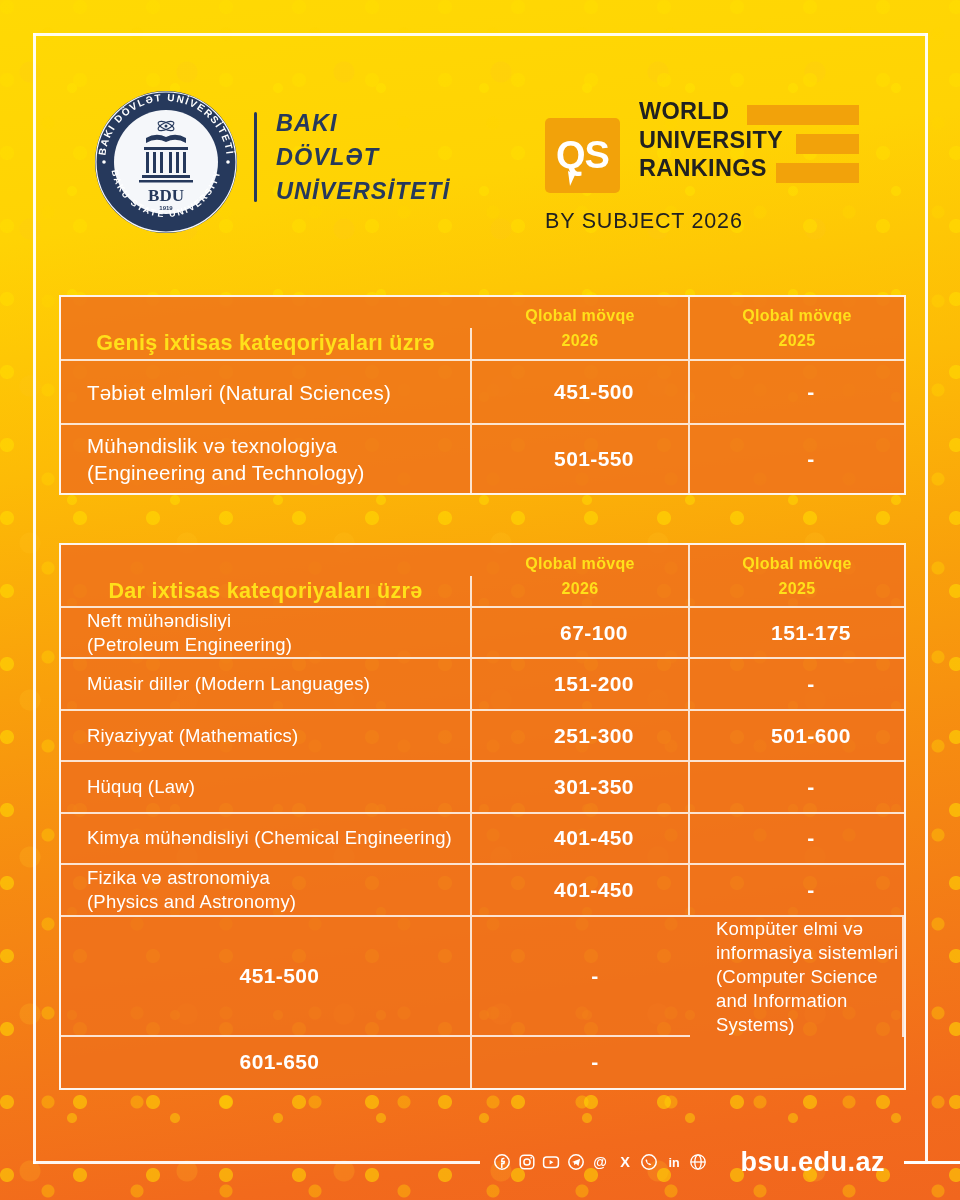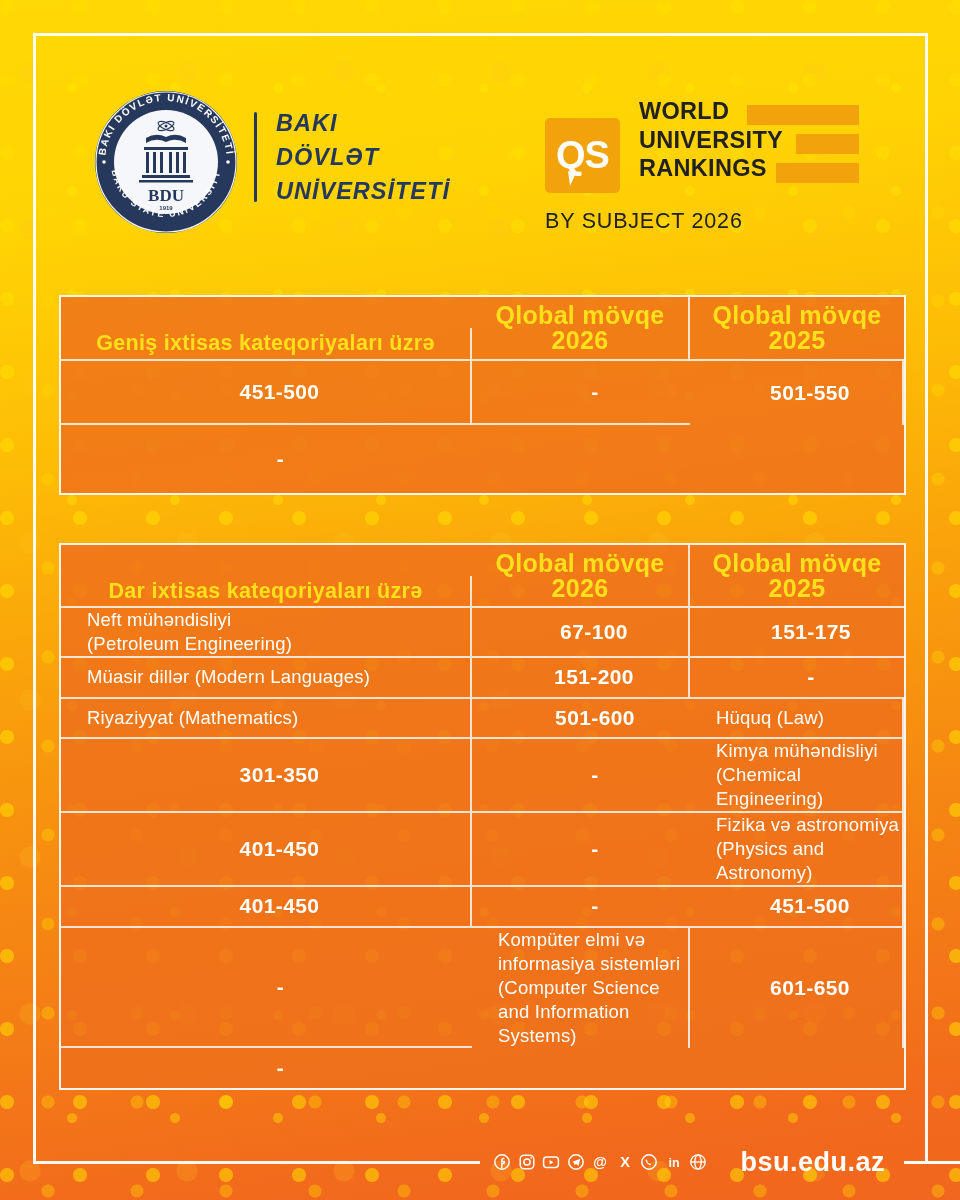--- a/index.html
+++ b/index.html
@@ -42,21 +42,21 @@
   .table{position:absolute;left:59px;width:847px;display:grid;
     grid-template-columns:411px 218px auto;
     background:rgba(238,112,27,.84);
     border:2.5px solid rgba(255,255,255,.92);box-sizing:border-box;}
   .t1{top:295px;height:200px;grid-template-rows:64px 64px auto;}
   .t2{top:543px;height:547px;grid-template-rows:63px repeat(8,1fr);}
   .c{display:flex;align-items:center;box-sizing:border-box;
     border-right:2px solid rgba(255,255,255,.8);border-bottom:2px solid rgba(255,255,255,.8);}
   .c.col3{border-right:none;}
   .c.lastrow{border-bottom:none;}
-  .c.head{justify-content:center;text-align:center;color:#ffe01a;font-weight:700;font-size:25px;
+  .c.head{justify-content:center;text-align:center;color:#ffe01a;font-weight:700;font-size:16px;
     line-height:25px;white-space:pre-line;letter-spacing:.3px;}
   .c.headcat{font-size:21.5px;margin-top:31px;}
   .c.name{padding-left:26px;color:#fff;font-size:18.5px;line-height:24px;font-weight:500;
     white-space:pre-line;letter-spacing:.2px;}
   .t1 .c.name{font-size:20.5px;line-height:27px;}
   .c.val{justify-content:center;color:#fff;font-size:21px;font-weight:600;letter-spacing:.4px;padding-left:28px;}
   
   .footer{position:absolute;left:493px;top:1144px;height:36px;display:flex;align-items:center;gap:6.5px;}
   .ficon{width:18px;height:18px;flex:0 0 auto;cursor:pointer;}
   .ficon svg{width:18px;height:18px;display:block;}
@@ -136,23 +136,26 @@
     <div class="qs-subtitle">BY SUBJECT 2026</div>
   </div>
 
   <div class="table t1">
     <div class="c head headcat">Geniş ixtisas kateqoriyaları üzrə</div>
     <div class="c head">Qlobal mövqe
 2026</div>
     <div class="c head col3">Qlobal mövqe
 2025</div>
 
+    <div class="c name">Təbiət elmləri (Natural Sciences)</div>
     <div class="c val">451-500</div>
     <div class="c val col3">-</div>
 
+    <div class="c name lastrow">Mühəndislik və texnologiya
+(Engineering and Technology)</div>
     <div class="c val lastrow">501-550</div>
     <div class="c val col3 lastrow">-</div>
   </div>
 
   <div class="table t2">
     <div class="c head headcat">Dar ixtisas kateqoriyaları üzrə</div>
     <div class="c head">Qlobal mövqe
 2026</div>
     <div class="c head col3">Qlobal mövqe
 2025</div>
@@ -160,20 +163,21 @@
     <div class="c name">Neft mühəndisliyi
 (Petroleum Engineering)</div>
     <div class="c val">67-100</div>
     <div class="c val col3">151-175</div>
 
     <div class="c name">Müasir dillər (Modern Languages)</div>
     <div class="c val">151-200</div>
     <div class="c val col3">-</div>
 
     <div class="c name">Riyaziyyat (Mathematics)</div>
+    <div class="c val">251-300</div>
     <div class="c val col3">501-600</div>
 
     <div class="c name">Hüquq (Law)</div>
     <div class="c val">301-350</div>
     <div class="c val col3">-</div>
 
     <div class="c name">Kimya mühəndisliyi (Chemical Engineering)</div>
     <div class="c val">401-450</div>
     <div class="c val col3">-</div>
 

